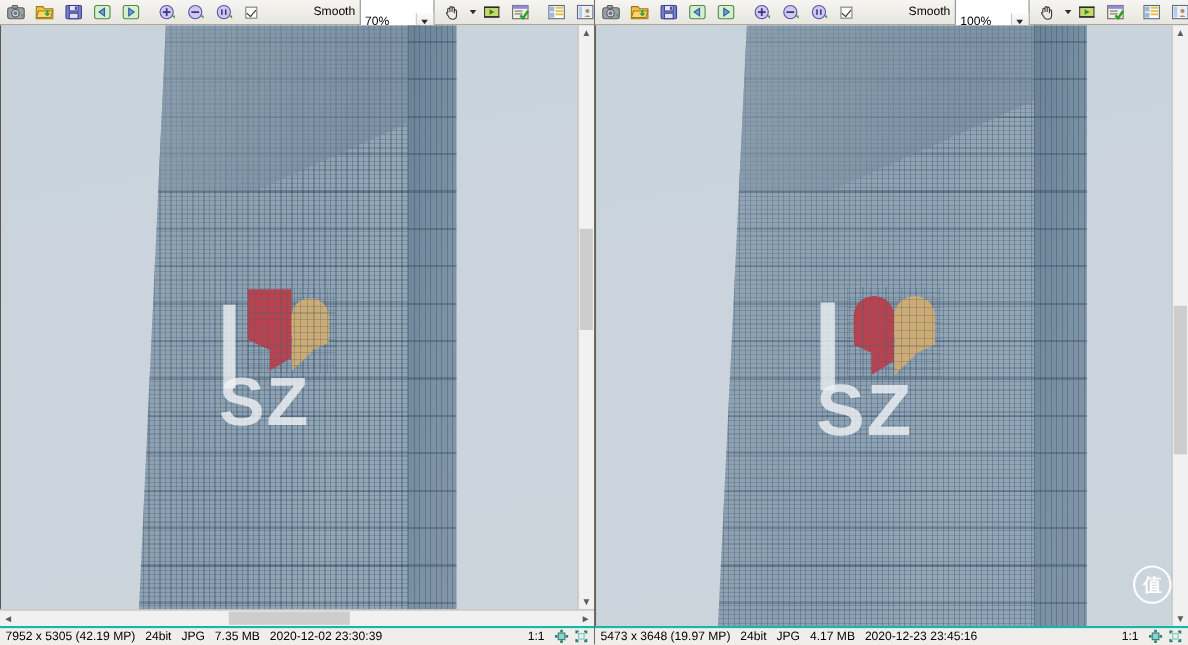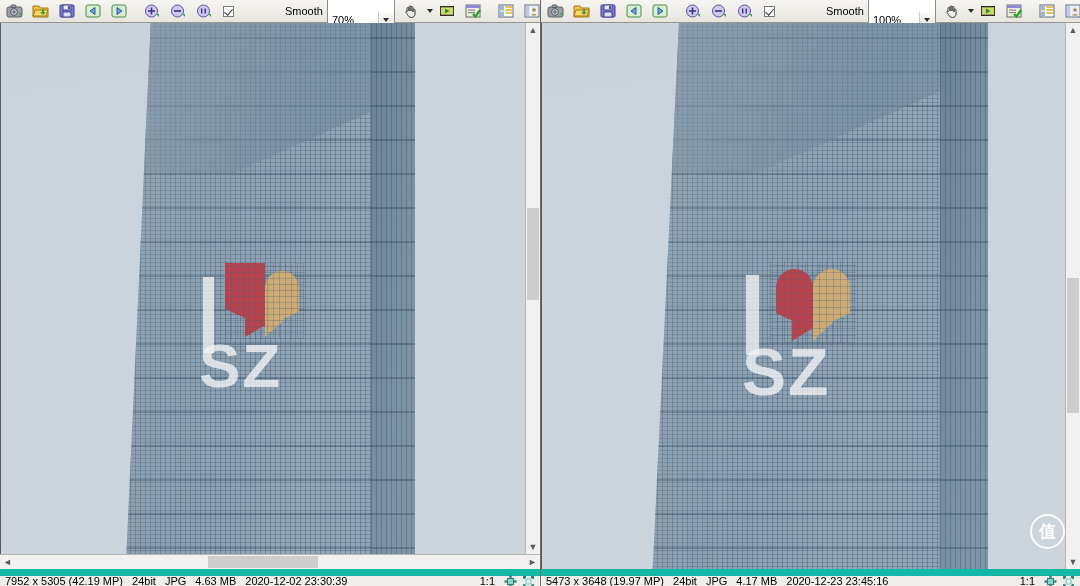--- a/index.html
+++ b/index.html
@@ -82,21 +82,21 @@
   .v-up{position:absolute;top:0;left:0;width:100%;height:14px;}
   .v-dn{position:absolute;bottom:0;left:0;width:100%;height:14px;}
   .h-lf{width:15px;height:100%;}
   .h-rt{width:15px;height:100%;position:absolute;right:0;top:0;}
   .v-thumb{position:absolute;left:1px;width:12px;background:#cdcdcd;}
   .h-thumb{position:absolute;top:1px;height:12px;background:#cdcdcd;}
 
   
   .status{
     height:17px;min-height:17px;display:flex;align-items:center;
-    background:#efeeea;border-top:7px solid #14b8a6;
+    background:#efeeea;border-top:2px solid #14b8a6;
     font-size:11px;padding:0 3px 0 5px;box-sizing:border-box;white-space:nowrap;
   }
   .st-field{margin-right:9px;}
   .st-spacer{flex:1;}
   .st-ratio{margin-right:6px;font-size:11px;}
   .st-ico{width:17px;height:15px;display:flex;align-items:center;justify-content:center;margin-left:1px;}
 
   
   .wm{position:absolute;right:8px;bottom:20px;display:flex;align-items:center;
       pointer-events:none;z-index:40;}
@@ -295,21 +295,21 @@
     <div class="hscroll">
       <div class="sb-arrow h-lf">◄</div>
       <div class="h-thumb" style="left:208px;width:110px;"></div>
       <div class="sb-arrow h-rt">►</div>
     </div>
 
     <div class="status">
       <span class="st-field">7952 x 5305 (42.19 MP)</span>
       <span class="st-field">24bit</span>
       <span class="st-field">JPG</span>
-      <span class="st-field">4.63 MB</span>
+      <span class="st-field">7.35 MB</span>
       <span class="st-field">2020-12-02 23:30:39</span>
       <span class="st-spacer"></span>
       <span class="st-ratio">1:1</span>
       <span class="st-ico">
         <svg width="13" height="13" viewBox="0 0 13 13">
             <rect x="3.5" y="3.5" width="6" height="6" fill="#8fd3cd" stroke="#2a7f76"></rect>
             <rect x="5.3" y="0.5" width="2.4" height="2.4" fill="#2a7f76"></rect>
             <rect x="5.3" y="10.1" width="2.4" height="2.4" fill="#2a7f76"></rect>
             <rect x="0.5" y="5.3" width="2.4" height="2.4" fill="#2a7f76"></rect>
             <rect x="10.1" y="5.3" width="2.4" height="2.4" fill="#2a7f76"></rect>

